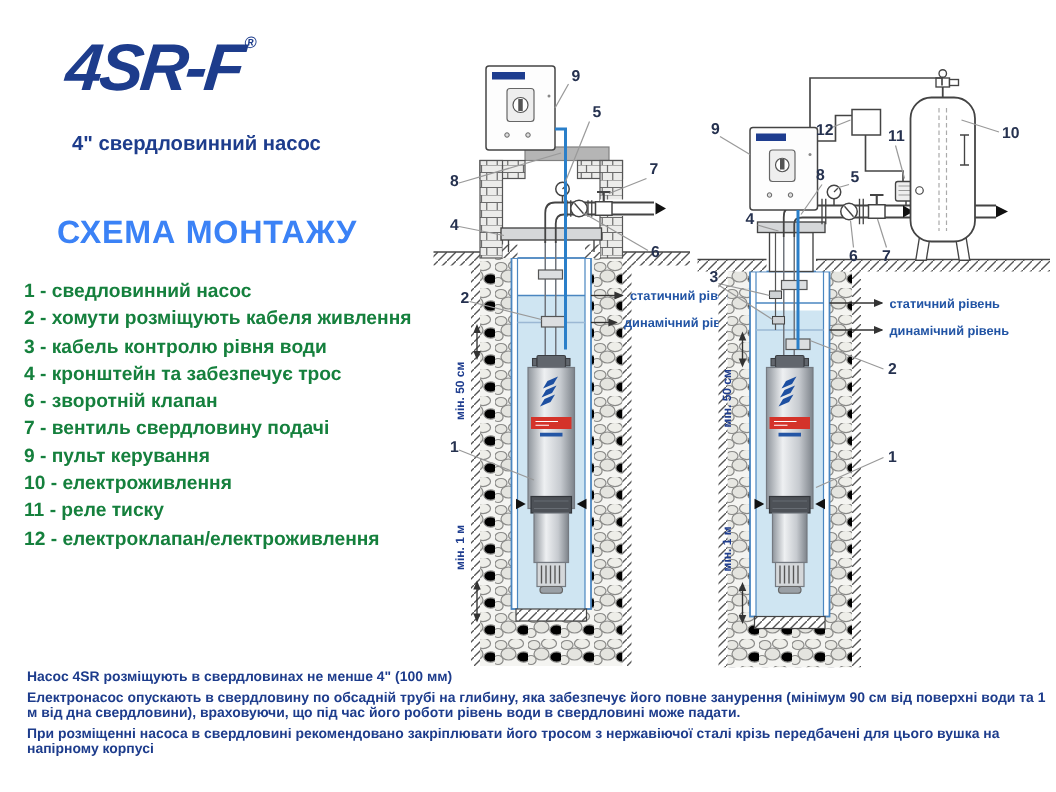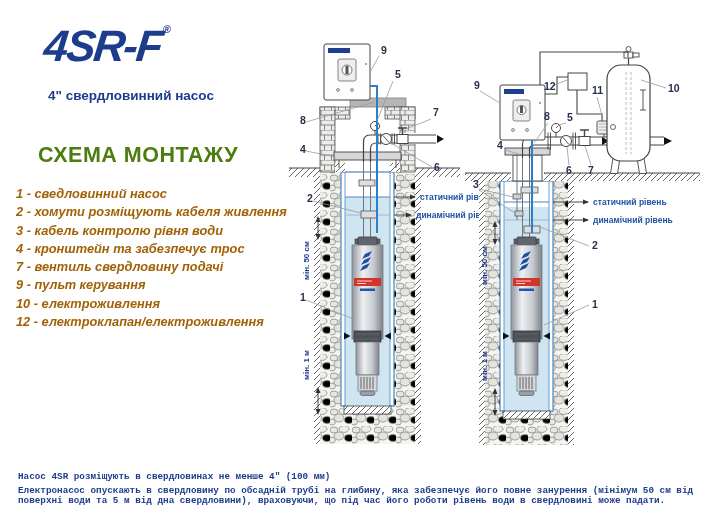--- a/index.html
+++ b/index.html
@@ -3,25 +3,25 @@
 <meta charset="utf-8">
 <style>
   html,body{margin:0;padding:0;background:#fff;}
   #page{position:relative;width:704px;height:528px;background:#fff;overflow:hidden;
         font-family:"Liberation Sans",sans-serif;color:#1e3d8f;}
   
   #logo{position:absolute;left:44px;top:24px;font-size:44px;font-weight:bold;font-style:italic;
         letter-spacing:-2px;transform:skewX(-6deg);color:#1d3c8c;line-height:1;}
   #logo sup{font-size:11px;font-style:normal;letter-spacing:0;vertical-align:28px;}
   #subtitle{position:absolute;left:48px;top:88px;font-size:13.5px;font-weight:bold;color:#1d3c8c;}
-  #title{position:absolute;left:38px;top:143px;font-size:21.5px;font-weight:bold;letter-spacing:.5px;color:#4d7c0f;}
-  #legend{position:absolute;left:16px;top:185px;font-size:12.8px;font-weight:bold;line-height:18.3px;color:#a16207;white-space:nowrap;font-style:italic;}
+  #title{position:absolute;left:38px;top:143px;font-size:21.5px;font-weight:bold;letter-spacing:.5px;color:#3b82f6;}
+  #legend{position:absolute;left:16px;top:185px;font-size:12.8px;font-weight:bold;line-height:18.3px;color:#15803d;white-space:nowrap;}
   #legend .row span{display:inline;}
-  #footnotes{position:absolute;left:18px;top:472px;width:680px;font-size:9.3px;font-weight:bold;
-             line-height:10.6px;color:#1d3c8c;font-family:Liberation Mono, monospace;}
+  #footnotes{position:absolute;left:18px;top:446px;width:680px;font-size:9.3px;font-weight:bold;
+             line-height:10.6px;color:#1d3c8c;}
   #footnotes p{margin:0 0 3px 0;}
   
   #diagram{position:absolute;left:286px;top:30px;}
   .co{font:bold 10.5px "Liberation Sans",sans-serif;fill:#25314f;}
   .lvl{font:bold 8.5px "Liberation Sans",sans-serif;fill:#2053a4;}
   .dim{font:bold 8px "Liberation Sans",sans-serif;fill:#1e3d8f;}
   .ldr{stroke:#999;stroke-width:.8;fill:none;}
   .pipe{stroke:#444;stroke-width:1.2;fill:none;}
   .wire{stroke:#444;stroke-width:1.1;fill:none;}
   .cable{stroke:#2a7fc9;stroke-width:2;fill:none;}
@@ -33,23 +33,25 @@
 
   <div id="logo"><span>4SR-F</span><sup>®</sup></div>
   <div id="subtitle">4" свердловинний насос</div>
   <div id="title">СХЕМА МОНТАЖУ</div>
 
   <div id="legend">
     <div class="row"><span>1</span><span> - </span><span>сведловинний насос</span></div>
     <div class="row"><span>2</span><span> - </span><span>хомути розміщують кабеля живлення</span></div>
     <div class="row"><span>3</span><span> - </span><span>кабель контролю рівня води</span></div>
     <div class="row"><span>4</span><span> - </span><span>кронштейн та забезпечує трос</span></div>
+    <div class="row"><span>6</span><span> - </span><span>зворотній клапан</span></div>
     <div class="row"><span>7</span><span> - </span><span>вентиль свердловину подачі</span></div>
     <div class="row"><span>9</span><span> - </span><span>пульт керування</span></div>
     <div class="row"><span>10</span><span> - </span><span>електроживлення</span></div>
+    <div class="row"><span>11</span><span> - </span><span>реле тиску</span></div>
     <div class="row"><span>12</span><span> - </span><span>електроклапан/електроживлення</span></div>
   </div>
 
   <svg id="diagram" width="418" height="415" viewBox="0 0 418 415">
     <defs>
       <linearGradient id="gp" x1="0" y1="0" x2="1" y2="0">
         <stop offset="0" stop-color="#8f959c"></stop>
           <stop offset="0.35" stop-color="#eef0f2"></stop>
         <stop offset="0.7" stop-color="#c6cacf"></stop>
           <stop offset="1" stop-color="#7d838a"></stop>
@@ -341,16 +343,17 @@
         <path class="ldr" d="M303,216 L254,197"></path>
           <text class="co" x="306" y="219">2</text>
         <path class="ldr" d="M303,275 L258,295"></path>
           <text class="co" x="306" y="278">1</text>
       </g>
     </g>
   </svg>
 
   <div id="footnotes">
     <p>Насос 4SR розміщують в свердловинах не менше 4" (100 мм)</p>
-    <p>Електронасос опускають в свердловину по обсадній трубі на глибину, яка забезпечує його повне занурення (мінімум 50 см від поверхні води та 5 м від дна свердловини), враховуючи, що під час його роботи рівень води в свердловині може падати.</p>
+    <p>Електронасос опускають в свердловину по обсадній трубі на глибину, яка забезпечує його повне занурення (мінімум 90 см від поверхні води та 1 м від дна свердловини), враховуючи, що під час його роботи рівень води в свердловині може падати.</p>
+    <p>При розміщенні насоса в свердловині рекомендовано закріплювати його тросом з нержавіючої сталі крізь передбачені для цього вушка на напірному корпусі</p>
   </div>
 
 </div>
 
 </body></html>

